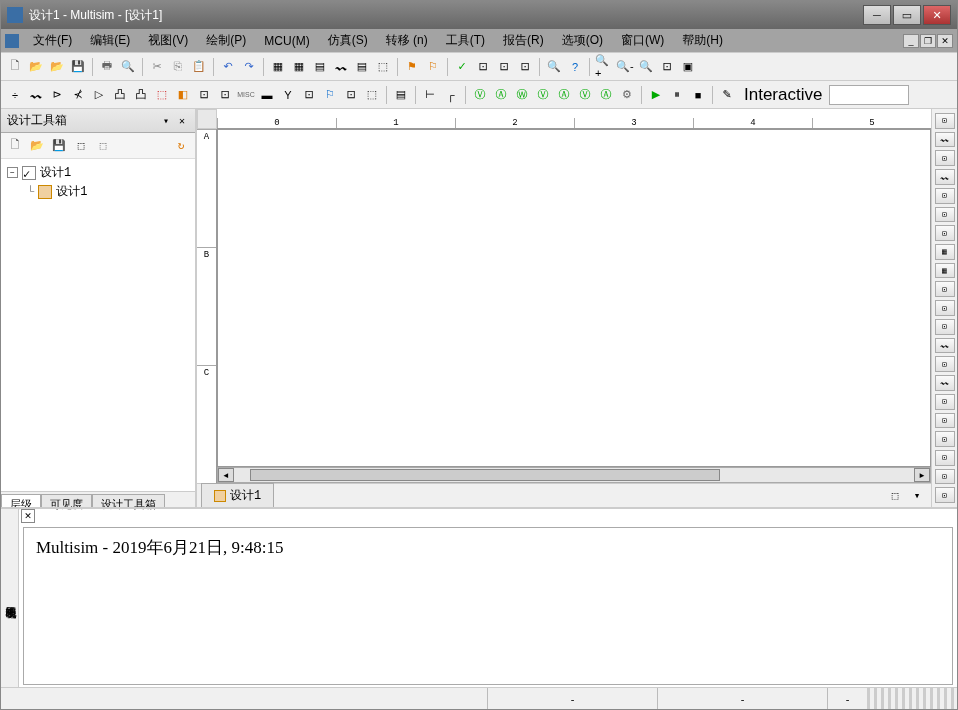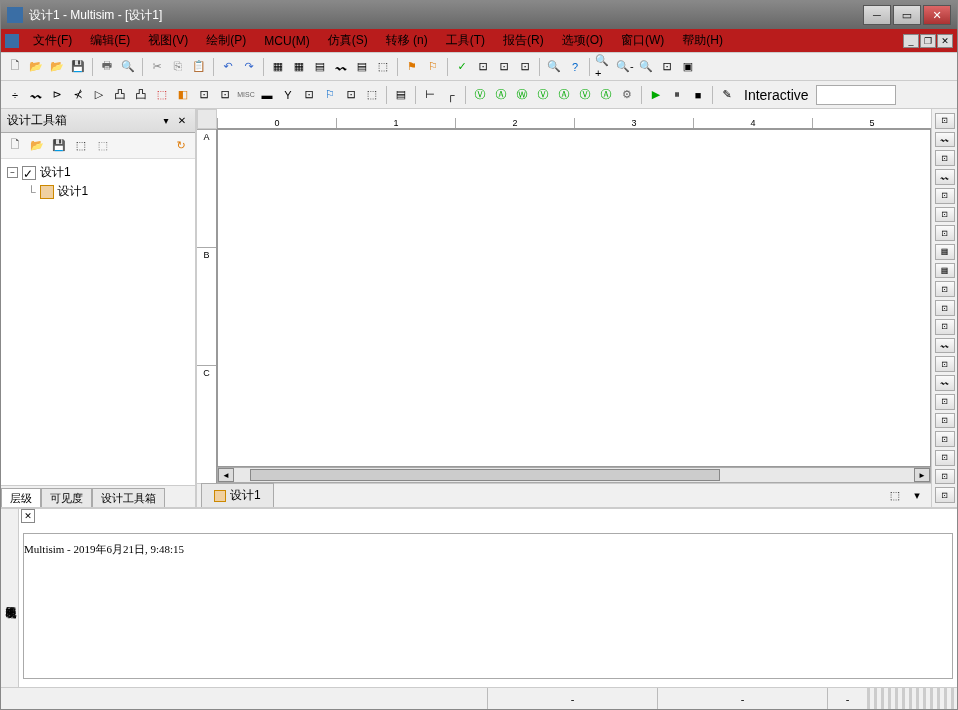--- a/index.html
+++ b/index.html
@@ -8,52 +8,52 @@
 
 
 .titlebar { height: 28px; background: linear-gradient(#888, #666); display: flex; align-items: center; padding: 0 6px; color: #fff; }
 .titlebar .icon-app { width: 16px; height: 16px; background: #3a6ea5; margin-right: 6px; display: inline-block; }
 .titlebar .title { flex: 1; font-size: 12px; }
 .win-controls { display: flex; gap: 2px; }
 .win-btn { width: 28px; height: 20px; background: linear-gradient(#ddd, #bbb); border: 1px solid #555; display: flex; align-items: center; justify-content: center; font-size: 11px; cursor: pointer; color: #222; }
 .win-btn.close { background: linear-gradient(#d66, #a33); color: #fff; }
 
 
-.menubar { height: 24px; background: #b91c1c; border-bottom: 1px solid #ccc; display: flex; align-items: center; padding: 0 4px; gap: 2px; }
+.menubar { height: 24px; background: #a3a3a3; border-bottom: 1px solid #ccc; display: flex; align-items: center; padding: 0 4px; gap: 2px; }
 .menu-item { padding: 2px 8px; cursor: pointer; }
 .mdi-controls { margin-left: auto; display: flex; gap: 1px; }
 .mdi-btn { width: 16px; height: 14px; background: #ddd; border: 1px solid #888; font-size: 9px; display: flex; align-items: center; justify-content: center; cursor: pointer; }
 
 
 .toolbar-row { height: 28px; background: #f0f0f0; border-bottom: 1px solid #ccc; display: flex; align-items: center; padding: 0 4px; gap: 1px; }
 .tb-btn { width: 20px; height: 20px; border: 1px solid transparent; display: flex; align-items: center; justify-content: center; font-size: 11px; cursor: pointer; background: transparent; }
 .tb-sep { width: 1px; height: 18px; background: #bbb; margin: 0 3px; }
 .tb-combo { height: 20px; border: 1px solid #aaa; background: #fff; font-size: 11px; padding: 0 4px; }
-.tb-text { padding: 0 6px; font-size: 14px; }
+.tb-text { padding: 0 6px; font-size: 17px; }
 .tb-field { width: 80px; height: 20px; border: 1px solid #aaa; background: #fff; padding: 0 4px; font-size: 11px; }
 
 
-.main { flex: 1; display: flex; min-height: 0; }
+.main { flex: 1; display: flex; min-height: 0; font-family: Liberation Mono, monospace; }
 
 
 .left-panel { width: 196px; display: flex; flex-direction: column; border-right: 2px solid #ccc; }
 .panel-header { height: 24px; background: linear-gradient(#eaeaea, #dcdcdc); border-bottom: 1px solid #aaa; display: flex; align-items: center; padding: 0 6px; font-size: 12px; }
 .panel-header .title { flex: 1; }
 .panel-header .pin, .panel-header .close { width: 14px; height: 14px; display: flex; align-items: center; justify-content: center; cursor: pointer; font-size: 10px; margin-left: 2px; }
 .panel-toolbar { height: 26px; background: #f5f5f5; border-bottom: 1px solid #ddd; display: flex; align-items: center; padding: 0 4px; gap: 2px; }
 .mini-btn { width: 20px; height: 20px; display: flex; align-items: center; justify-content: center; cursor: pointer; font-size: 11px; }
 .panel-toolbar .spacer { flex: 1; }
 .tree { flex: 1; overflow: auto; padding: 4px; background: #fff; }
 .tree-node { display: flex; align-items: center; gap: 4px; padding: 1px 2px; cursor: pointer; }
 .tree-indent { width: 16px; }
 .tree-toggle { width: 11px; height: 11px; border: 1px solid #888; font-size: 8px; display: flex; align-items: center; justify-content: center; }
 .tree-icon { width: 14px; height: 14px; display: inline-block; }
 .tree-icon.doc { background: #f0d0a0; border: 1px solid #c80; }
 .tree-icon.check { background: #fff; border: 1px solid #888; }
-.panel-tabs { height: 22px; background: #f0f0f0; border-top: 1px solid #ccc; display: flex; }
+.panel-tabs { height: 16px; background: #f0f0f0; border-top: 1px solid #ccc; display: flex; }
 .ptab { padding: 2px 8px; border: 1px solid #aaa; border-bottom: none; background: #e8e8e8; margin-top: 2px; cursor: pointer; font-size: 11px; }
 .ptab.active { background: #fff; }
 
 
 .canvas-area { flex: 1; display: flex; flex-direction: column; background: #f0f0f0; min-width: 0; }
 .rulers-col { display: flex; flex: 1; min-height: 0; }
 .ruler-corner { width: 20px; height: 20px; background: #e8e8e8; border: 1px solid #ccc; }
 .ruler-h { height: 20px; background: #fff; border-bottom: 1px solid #999; display: flex; font-size: 9px; align-items: flex-end; overflow: hidden; }
 .ruler-h .tick { flex: 1; text-align: center; border-left: 1px solid #aaa; }
 .ruler-v { width: 20px; background: #fff; border-right: 1px solid #999; display: flex; flex-direction: column; font-size: 9px; }
@@ -72,21 +72,21 @@
 
 .right-bar { width: 26px; background: #f0f0f0; border-left: 1px solid #ccc; display: flex; flex-direction: column; align-items: center; padding: 4px 0; gap: 3px; overflow: hidden; }
 .rb-btn { width: 20px; height: 18px; border: 1px solid #aaa; background: linear-gradient(#fafafa, #e0e0e0); cursor: pointer; font-size: 8px; display: flex; align-items: center; justify-content: center; }
 
 
 .output { height: 180px; border-top: 2px solid #ccc; display: flex; }
 .output-side { width: 18px; background: #f0f0f0; border-right: 1px solid #ccc; writing-mode: vertical-rl; text-align: center; font-size: 11px; padding: 4px 0; }
 .output-main { flex: 1; display: flex; flex-direction: column; }
 .output-close { height: 16px; display: flex; }
 .output-close .x { width: 14px; height: 14px; border: 1px solid #888; font-size: 9px; display: flex; align-items: center; justify-content: center; cursor: pointer; margin-left: 2px; }
-.output-content { flex: 1; background: #fff; border: 1px solid #aaa; margin: 8px 4px; padding: 8px 0; font-size: 11px; font-family: "SimSun", serif; overflow: auto; }
+.output-content { flex: 1; background: #fff; border: 1px solid #aaa; margin: 2px 4px; padding: 8px 12px; font-size: 17px; font-family: "SimSun", serif; overflow: auto; }
 .output-tabs { height: 22px; display: flex; padding: 0 24px; }
 .otab { padding: 2px 10px; border: 1px solid #aaa; background: #e8e8e8; cursor: pointer; font-size: 11px; }
 .otab.active { background: #fff; }
 
 
 .statusbar { height: 22px; background: #f0f0f0; border-top: 1px solid #ccc; display: flex; align-items: center; font-size: 11px; }
 .status-cell { border-left: 1px solid #bbb; height: 100%; display: flex; align-items: center; padding: 0 8px; min-width: 40px; }
 .status-cell.first { flex: 1; border-left: none; }
 .status-grip { width: 90px; height: 100%; background: repeating-linear-gradient(90deg, #ccc, #ccc 3px, #f0f0f0 3px, #f0f0f0 7px); }
 

